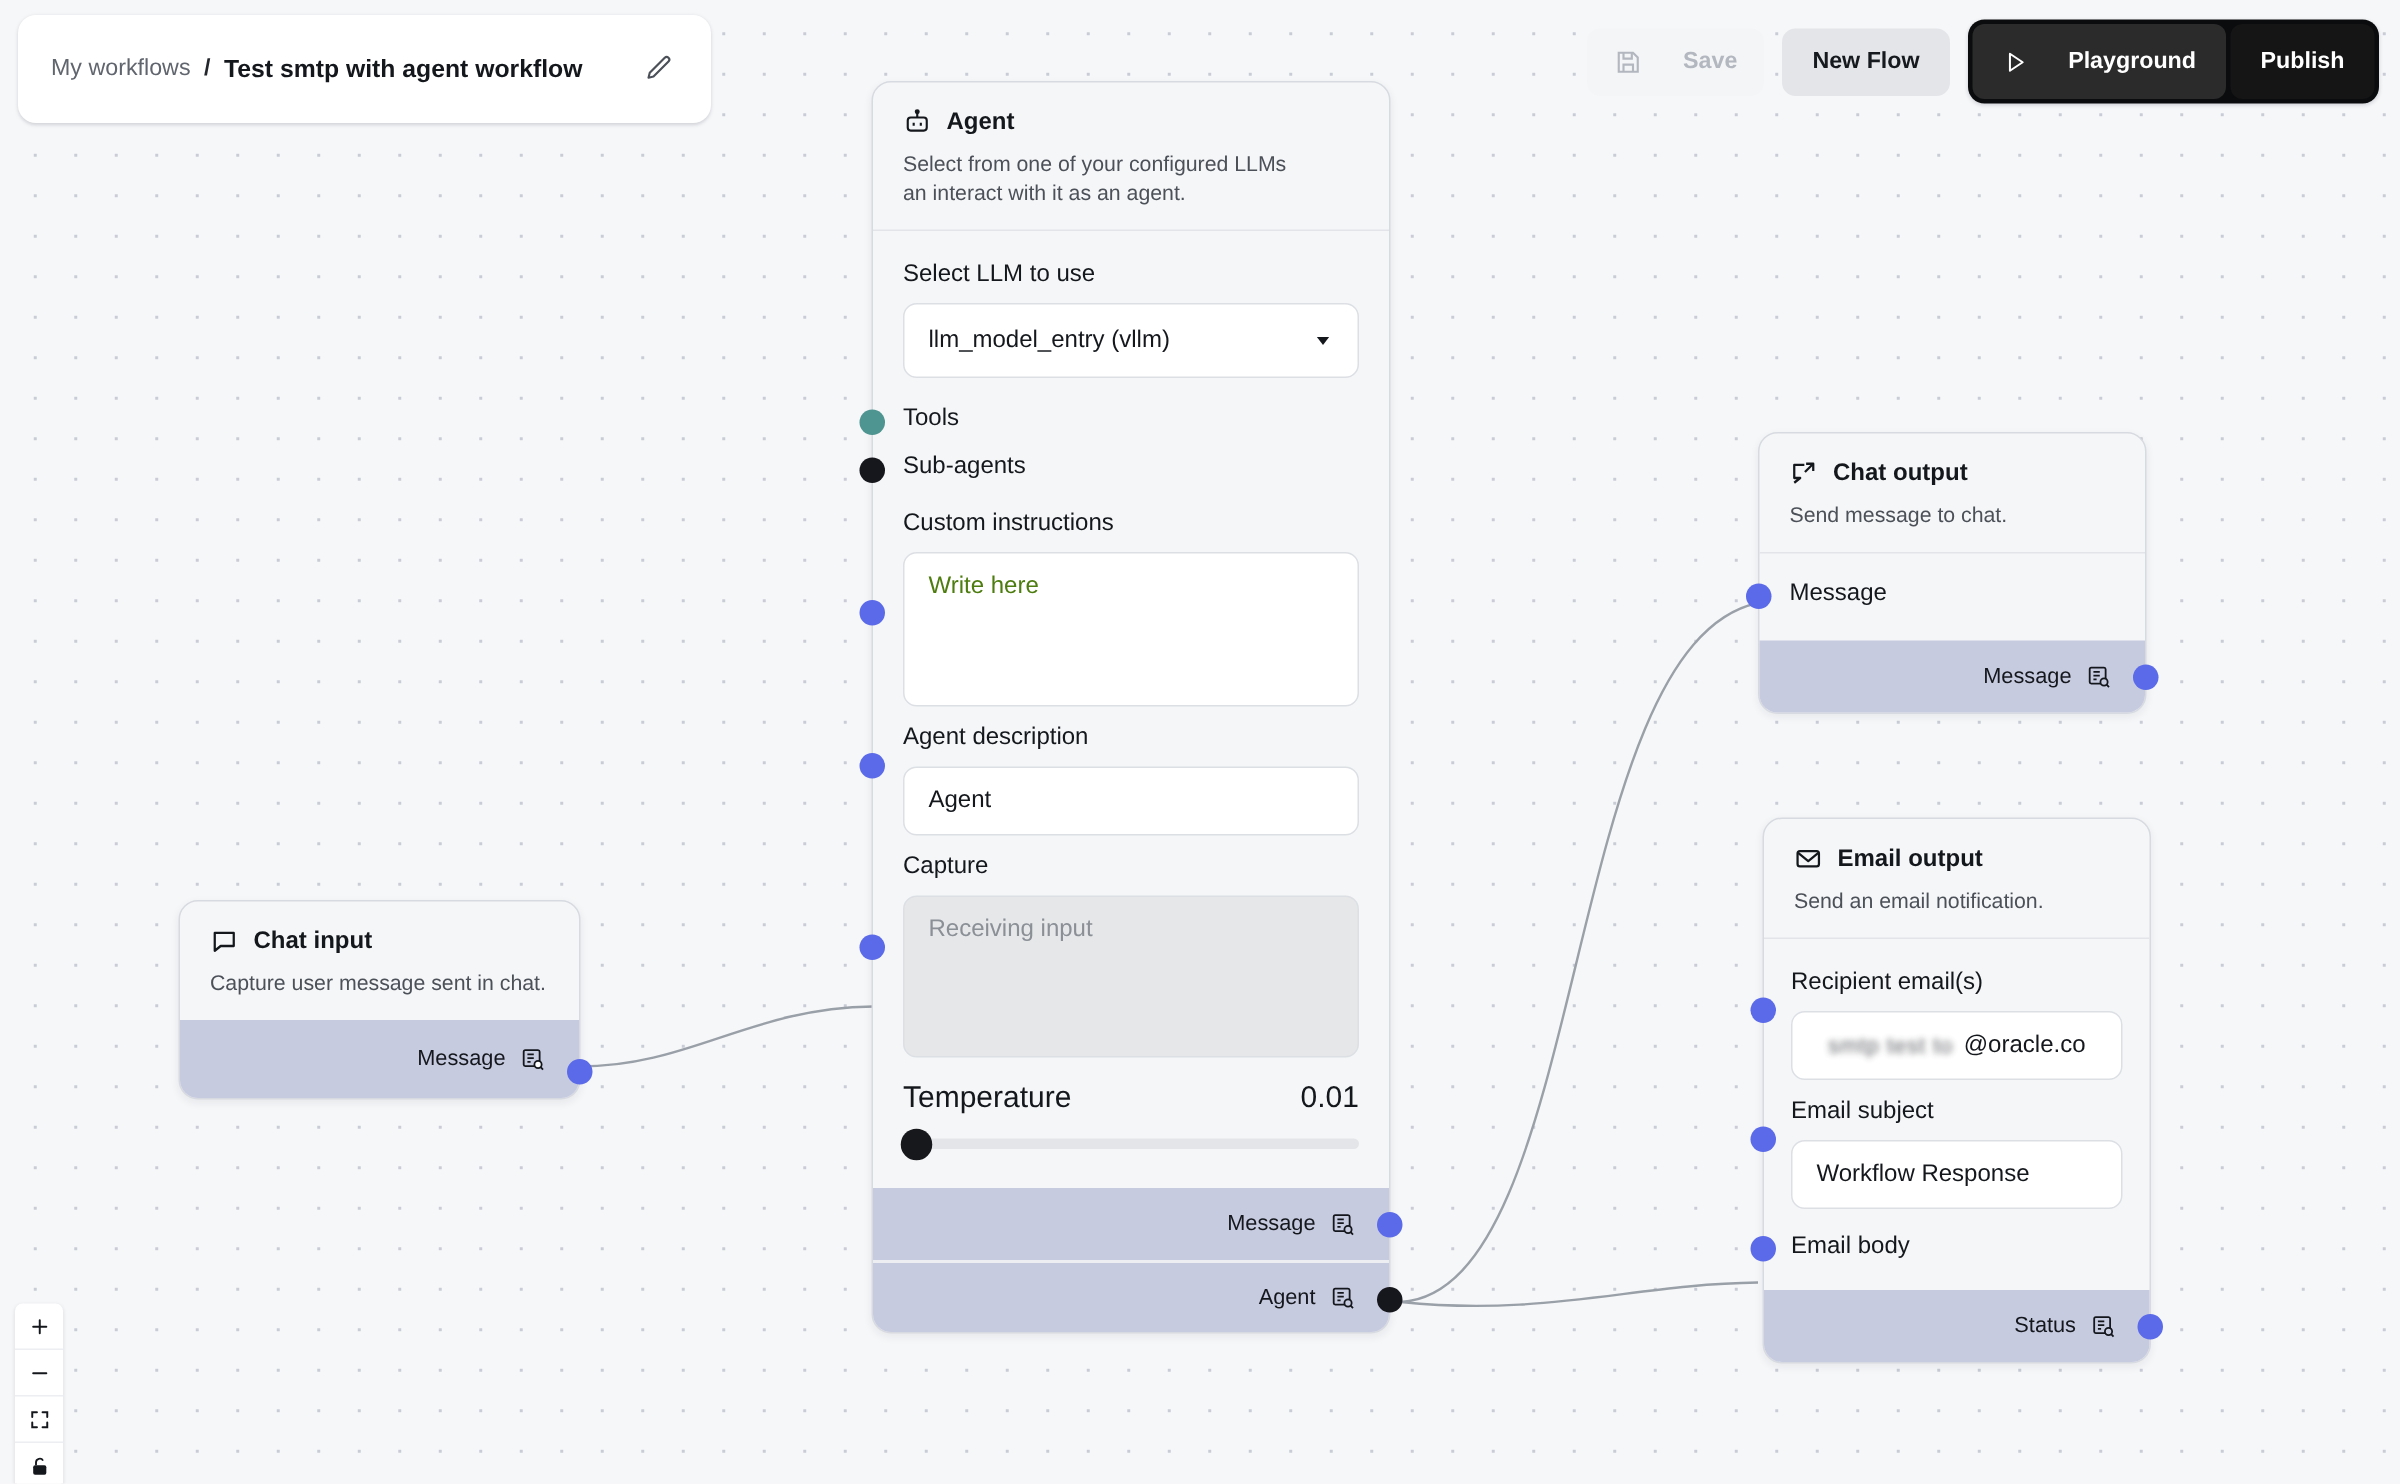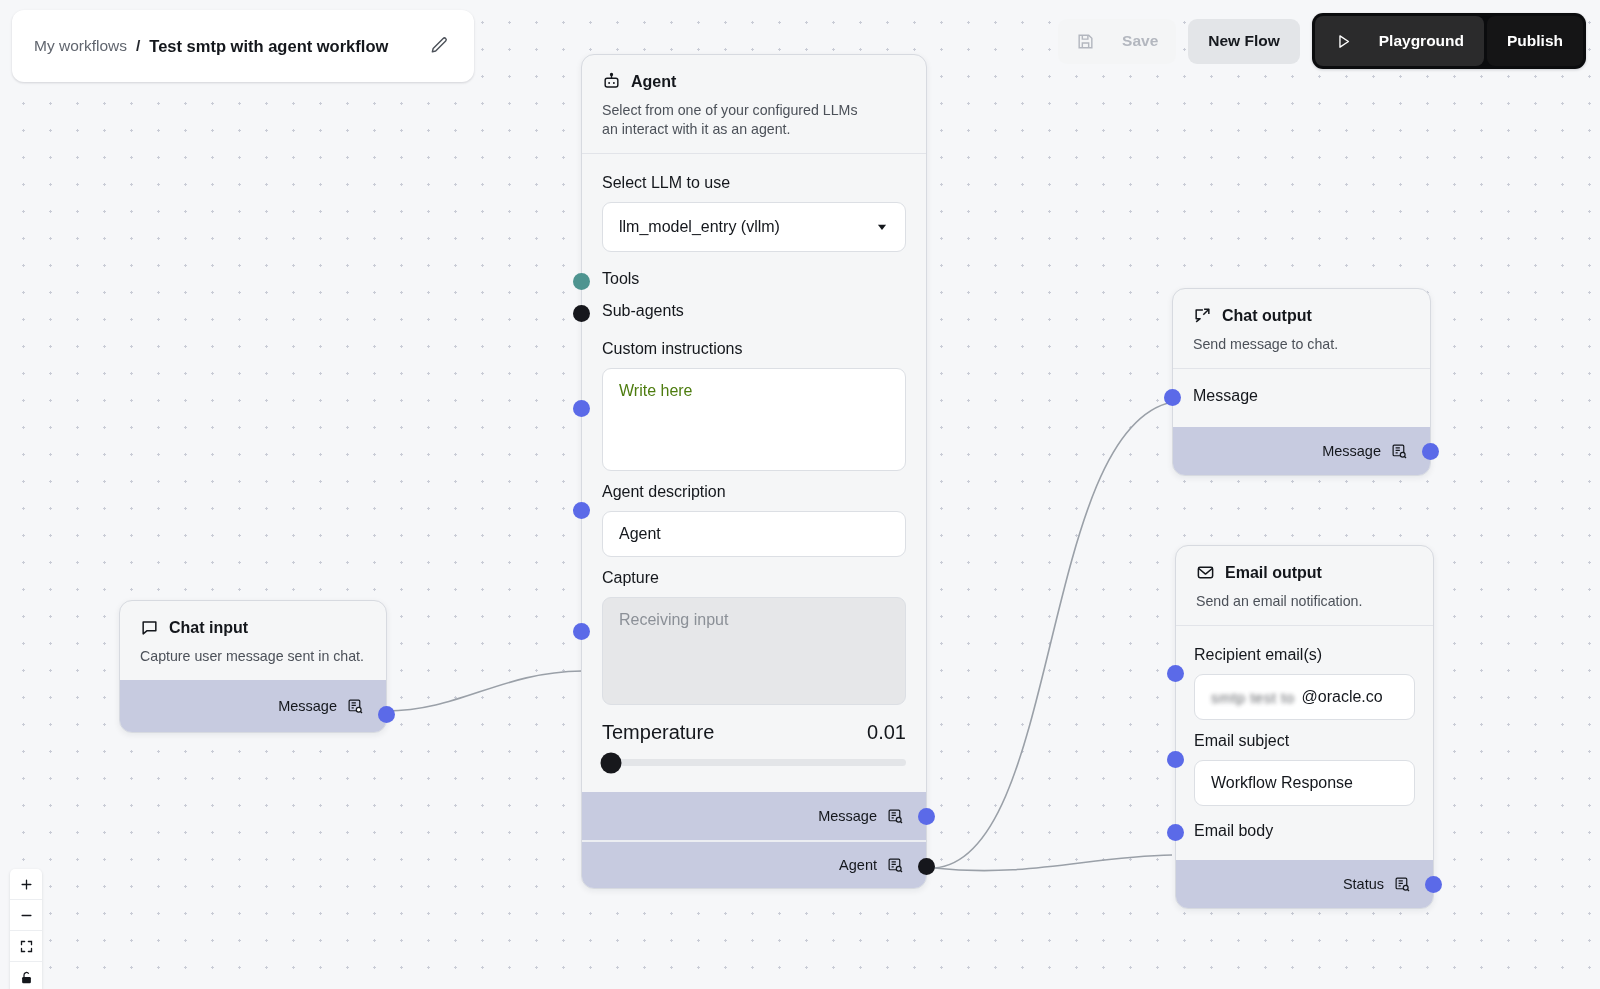--- a/index.html
+++ b/index.html
@@ -319,21 +319,21 @@
         </svg>
         <span>Email output</span>
       </div>
       <div class="node-desc">Send an email notification.</div>
     </div>
 
     <div class="node-body" style="padding:14px 18px 6px 18px;">
       <div class="field-label first">Recipient email(s)</div>
       <div class="portrow">
         <span class="port" style="left:-27px; top:-9px;"></span>
-        <div class="input-box" style="gap:7px;">
+        <div class="input-box" style="gap:7px;justify-content:center;">
           <span class="redacted">smtp test to</span>
           <span>@oracle.co</span>
         </div>
       </div>
 
       <div class="field-label">Email subject</div>
       <div class="portrow">
         <span class="port" style="left:-27px; top:-9px;"></span>
         <div class="input-box">Workflow Response</div>
       </div>

